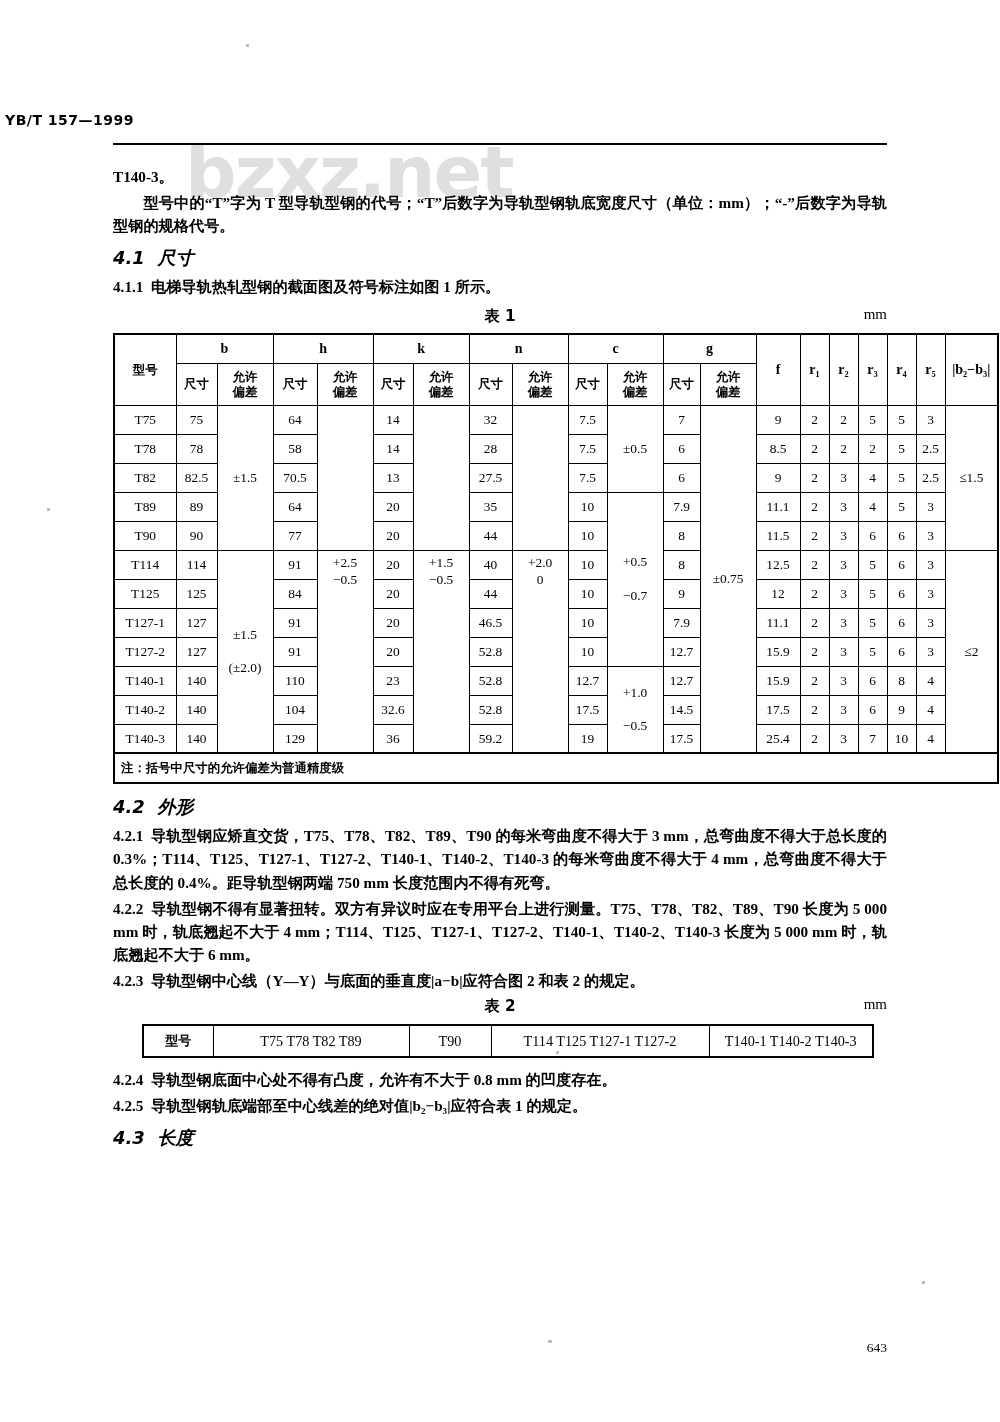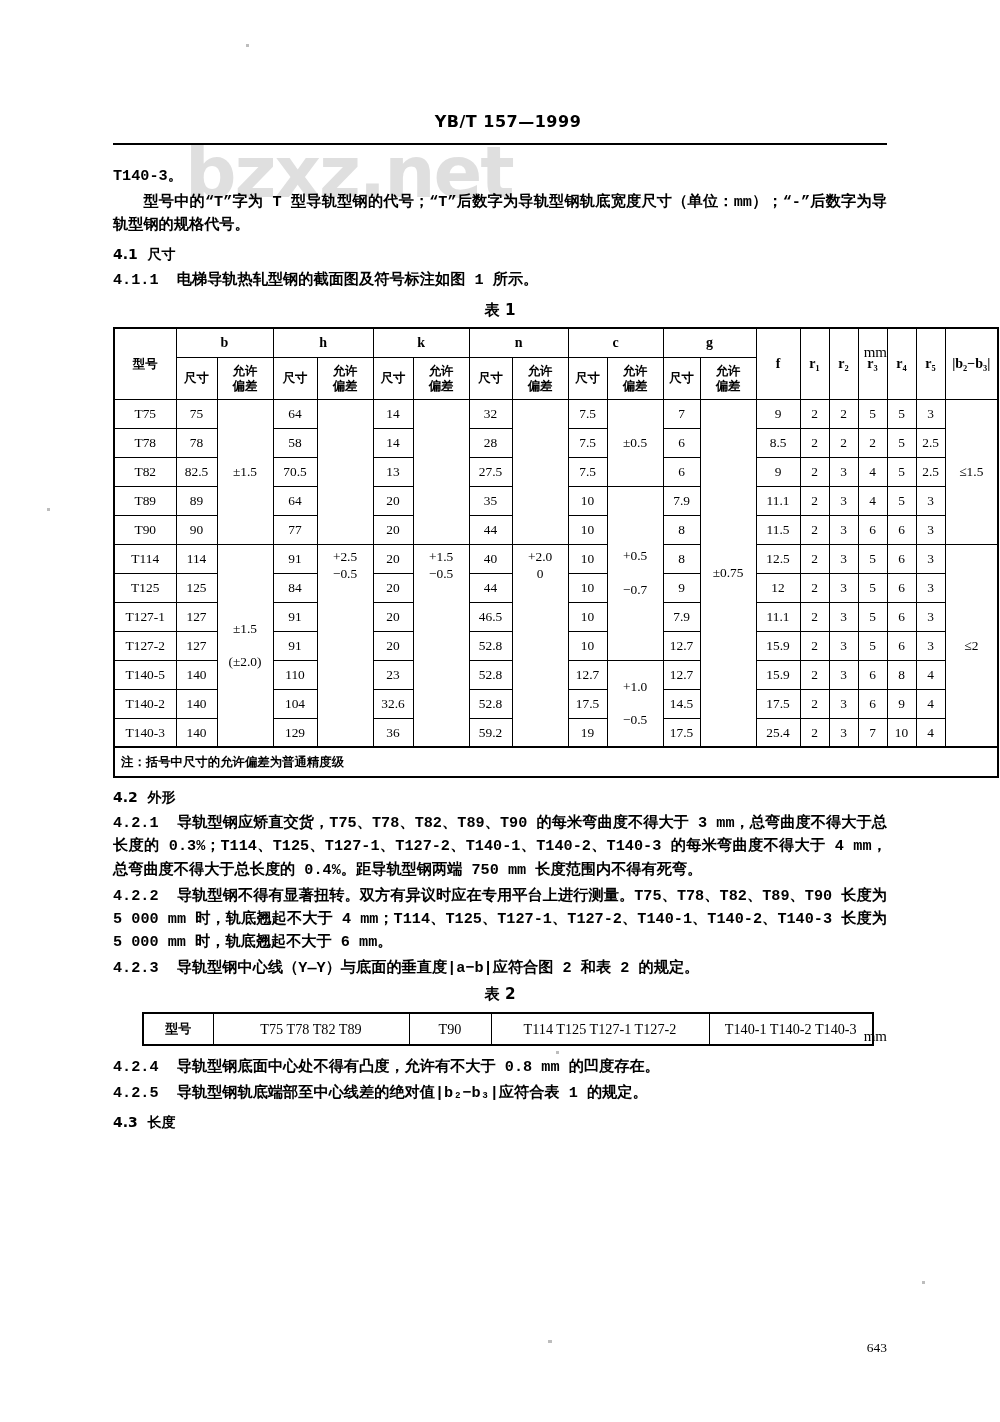--- a/index.html
+++ b/index.html
@@ -26,69 +26,70 @@
     font-size:72px;
     letter-spacing:-2px;
     color:rgba(150,150,150,0.30);
     user-select:none;
     pointer-events:none;
     white-space:nowrap;
   }
 
   
   .hdr {
-    position:absolute; left:16px; right:0; top:112px;
-    text-align:center;
+    position:absolute; left:5px; right:0; top:112px;
+    text-align:left;
     font-family:"DejaVu Sans", sans-serif;
     font-weight:bold;
-    font-size:16px;
+    font-size:14px;
     letter-spacing:0.5px;
   }
   .hdr-rule {
     position:absolute; left:113px; right:113px; top:143px;
     border-top:2px solid #000;
   }
 
   
   .content { position:absolute; left:113px; top:165px; width:774px; }
   p.t {
     margin:0 0 3px 0;
     font-size:15.2px;
     line-height:1.52;
     text-align:justify;
-    font-family:Liberation Mono, monospace;
+    font-family:Liberation Serif, serif;
     font-weight:bold;
   }
   p.ind { text-indent:2em; }
   .h2 {
     margin:14px 0 9px 0;
     font-size:15.5px;
     font-family:"DejaVu Sans", sans-serif;
     font-weight:bold;
   }
   .h3 {
     margin:9px 0 5px 0;
-    font-size:14px;
+    font-size:18px;
     font-family:"DejaVu Sans", sans-serif;
     font-weight:bold;
+    font-style:italic;
   }
 
   
   .caprow {
     position:relative;
     height:24px;
     margin:8px 0 3px 0;
   }
   .caprow .cap {
     position:absolute; left:0; right:0; text-align:center;
     font-size:15.2px; font-family:"DejaVu Sans", sans-serif; font-weight:bold;
   }
   .caprow .unit {
     position:absolute; right:0;
-    font-size:15px; font-family:"Liberation Serif", serif;margin-top:44px;
+    font-size:15px; font-family:"Liberation Serif", serif;
   }
 
   
   table.t1 {
     border-collapse:collapse;
     width:774px;
     font-family:"Liberation Serif", serif;
     font-size:13.4px;
     table-layout:fixed;
   }
@@ -382,21 +383,21 @@
           <td>12.7</td>
           <td>15.9</td>
           <td>2</td>
           <td>3</td>
           <td>5</td>
           <td>6</td>
           <td>3</td>
         </tr>
 
         <tr>
-          <td class="outer-l">T140-5</td>
+          <td class="outer-l">T140-1</td>
           <td>140</td>
           <td>110</td>
           <td>23</td>
           <td>52.8</td>
           <td>12.7</td>
           <td rowspan="3" class="two"><span>+1.0</span><br><br><span>−0.5</span></td>
           <td>12.7</td>
           <td>15.9</td>
           <td>2</td>
           <td>3</td>

